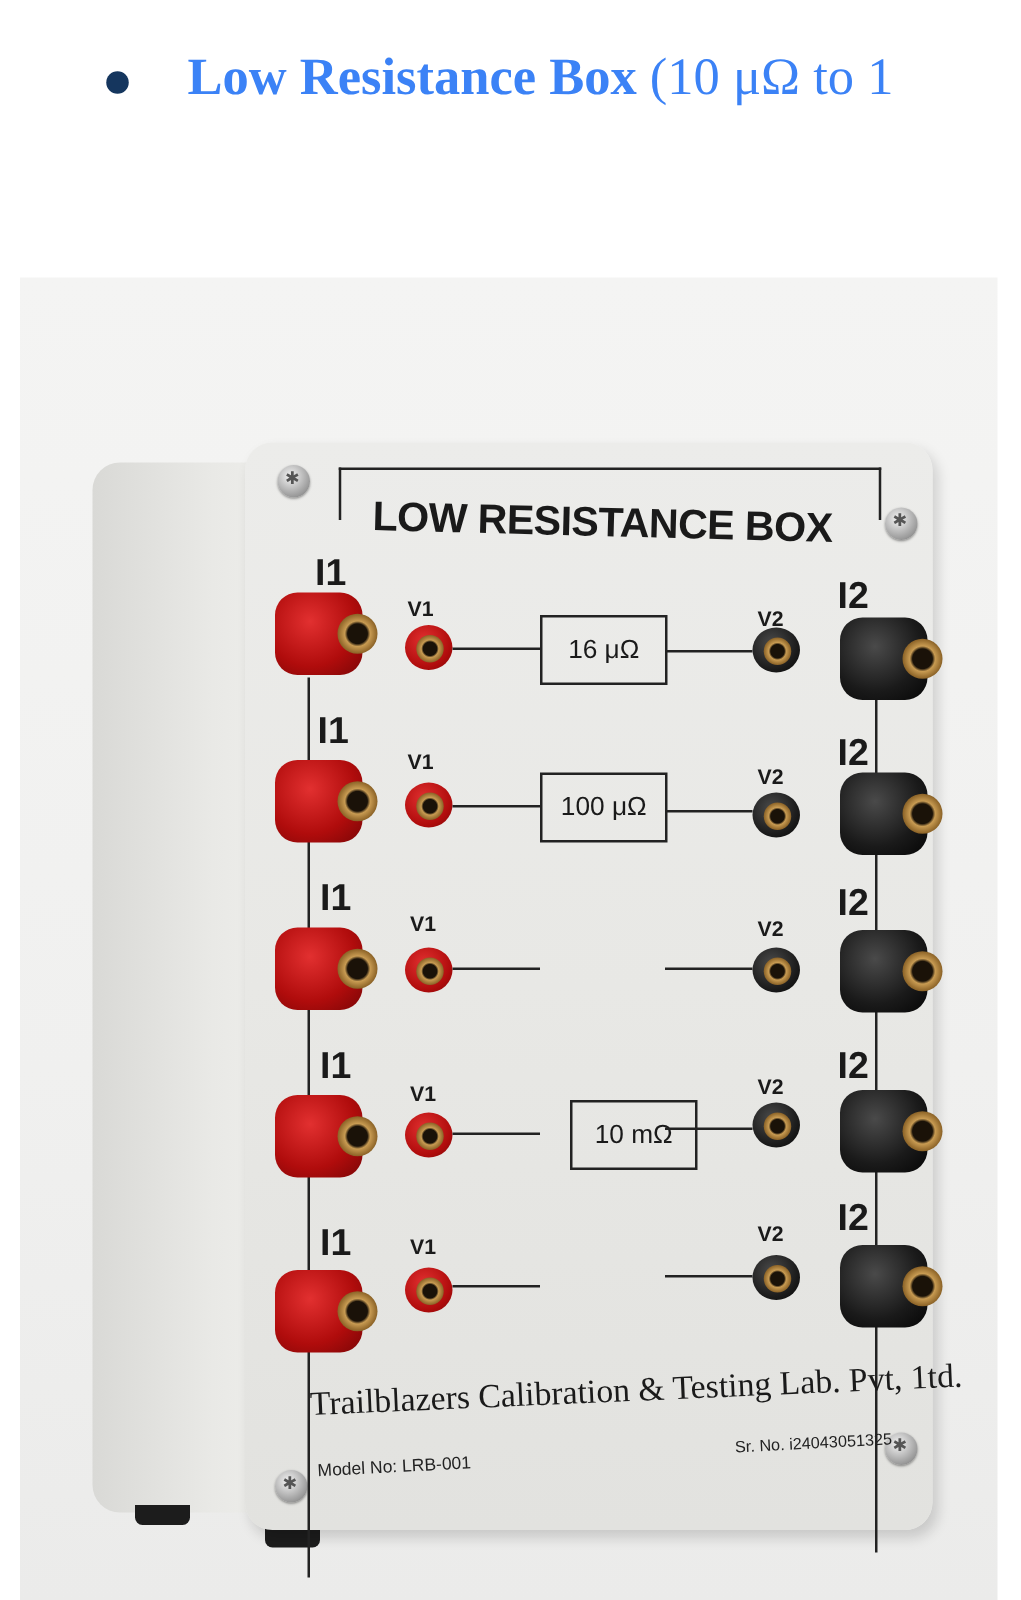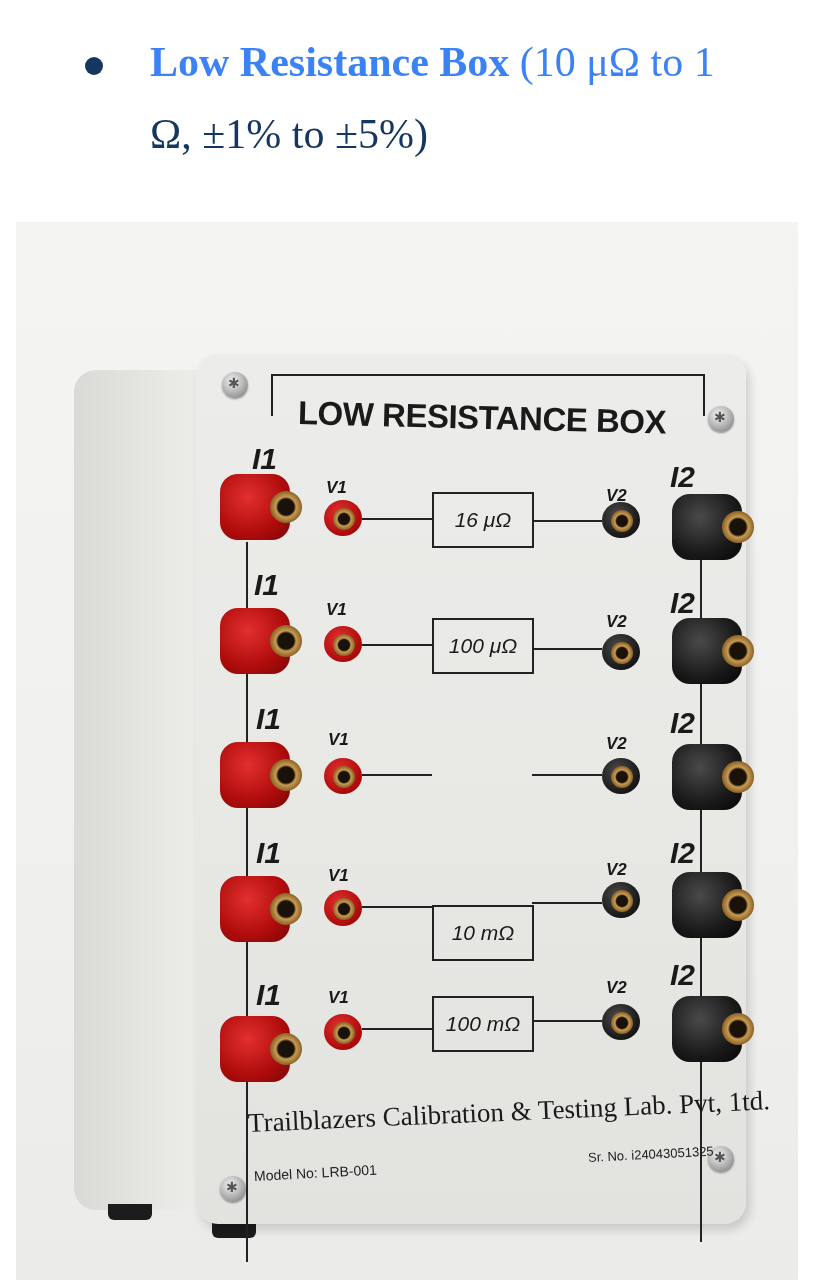--- a/index.html
+++ b/index.html
@@ -11,21 +11,21 @@
   .line2{position:absolute;left:150px;top:110px;font-size:42px;color:#15365e;white-space:nowrap;}
   .photo{position:absolute;left:16px;top:222px;width:782px;height:1058px;background:linear-gradient(180deg,#f4f4f3 0%,#f0f0ef 60%,#ebebea 100%);}
   
   .side{position:absolute;left:58px;top:148px;width:160px;height:840px;background:linear-gradient(90deg,#d9d9d6 0%,#e9e9e6 60%,#efefec 100%);border-radius:22px 0 0 22px;}
   .front{position:absolute;left:180px;top:132px;width:550px;height:870px;background:linear-gradient(180deg,#ececea 0%,#e8e8e5 50%,#e2e2df 100%);border-radius:22px;box-shadow:4px 6px 10px rgba(0,0,0,0.15);}
   .foot{position:absolute;width:44px;height:16px;background:#1c1c1c;border-radius:0 0 6px 6px;}
   .screw{position:absolute;width:26px;height:26px;border-radius:50%;background:radial-gradient(circle at 40% 35%,#f4f4f4,#9a9a9a 70%,#6a6a6a);box-shadow:0 1px 2px rgba(0,0,0,0.4);}
   .screw::after{content:"✱";position:absolute;left:6px;top:3px;font-size:14px;color:#555;font-family:"DejaVu Sans",sans-serif;}
   .bracket{position:absolute;left:255px;top:152px;width:430px;height:40px;border-top:2px solid #222;border-left:2px solid #222;border-right:2px solid #222;}
   .title{position:absolute;left:282px;top:172px;font-family:"Liberation Sans",sans-serif;font-weight:bold;font-size:33px;color:#1a1a1a;letter-spacing:-0.5px;transform:rotate(1.5deg);transform-origin:left;}
-  .row{position:absolute;left:0;width:782px;height:120px;font-style:italic;}
+  .row{position:absolute;left:0;width:782px;height:120px;}
   .lbl{position:absolute;font-family:"Liberation Sans",sans-serif;color:#1a1a1a;}
   .lbl.big{font-size:30px;font-weight:bold;}
   .lbl.small{font-size:17px;font-weight:bold;}
   .wire{position:absolute;height:2px;background:#222;}
   .resbox{position:absolute;width:98px;height:52px;border:2px solid #222;background:transparent;display:flex;align-items:center;justify-content:center;font-family:"Liberation Sans",sans-serif;font-size:21px;color:#1a1a1a;}
   .post-big{position:absolute;width:70px;height:66px;border-radius:18px;}
   .post-big.red{background:radial-gradient(circle at 40% 35%,#e23030,#b00c0c 60%,#7a0606);}
   .post-big.black{background:radial-gradient(circle at 40% 35%,#4a4a4a,#1a1a1a 60%,#050505);}
   .post-big .hole,.post-sm .hole{position:absolute;border-radius:50%;background:radial-gradient(circle,#1a1208 35%,#c89b52 45%,#8c6327 70%,#3b2a10);}
   .post-big .hole{left:50px;top:17px;width:32px;height:32px;}
@@ -37,21 +37,20 @@
   .company{position:absolute;left:232px;top:886px;font-family:"Liberation Serif",serif;font-size:27px;color:#1a1a1a;transform:rotate(-2.5deg);transform-origin:left;white-space:nowrap;}
   .model{position:absolute;left:238px;top:946px;font-family:"Liberation Sans",sans-serif;font-size:14px;color:#222;transform:rotate(-3deg);transform-origin:left;}
   .serial{position:absolute;left:572px;top:928px;font-family:"Liberation Sans",sans-serif;font-size:13px;color:#222;transform:rotate(-3deg);transform-origin:left;}
 </style>
 </head>
 <body>
 
 <div class="heading">
   <div class="bullet"></div>
   <div class="line1"><b>Low Resistance Box</b><span> (10 μΩ to 1</span></div>
-  <div class="line2">Ω, ±1% to ±5%)</div>
 </div>
 
 <div class="photo">
   <div class="side"></div>
   <div class="foot" style="left:92px;top:982px;"></div>
   <div class="foot" style="left:196px;top:1000px;"></div>
   <div class="foot" style="left:636px;top:978px;"></div>
   <div class="front"></div>
 
   <div class="screw" style="left:206px;top:150px;"></div>
@@ -133,21 +132,21 @@
   <div class="row" style="top:614px;">
     <span class="lbl big" style="left:240px;top:0px;">I1</span>
     <span class="lbl small" style="left:312px;top:30px;">V1</span>
     <div class="post-big red" style="left:204px;top:40px;">
         <div class="hole"></div>
       </div>
     <div class="post-sm red" style="left:308px;top:54px;">
         <div class="hole"></div>
       </div>
     <div class="wire" style="left:346px;top:70px;width:70px;"></div>
-    <div class="resbox" style="left:416px;top:44px;margin-top:25px;">10 mΩ</div>
+    <div class="resbox" style="left:440px;top:44px;">10 mΩ</div>
     <div class="wire" style="left:516px;top:66px;width:70px;"></div>
     <span class="lbl small" style="left:590px;top:24px;">V2</span>
     <div class="post-sm black" style="left:586px;top:46px;">
         <div class="hole"></div>
       </div>
     <span class="lbl big" style="left:654px;top:0px;">I2</span>
     <div class="post-big black" style="left:656px;top:36px;">
         <div class="hole"></div>
       </div>
   </div>
@@ -155,21 +154,20 @@
   <div class="row" style="top:756px;">
     <span class="lbl big" style="left:240px;top:0px;">I1</span>
     <span class="lbl small" style="left:312px;top:10px;">V1</span>
     <div class="post-big red" style="left:204px;top:38px;">
         <div class="hole"></div>
       </div>
     <div class="post-sm red" style="left:308px;top:36px;">
         <div class="hole"></div>
       </div>
     <div class="wire" style="left:346px;top:50px;width:70px;"></div>
-    <div class="resbox" style="left:416px;top:18px;">100 mΩ</div>
     <div class="wire" style="left:516px;top:42px;width:70px;"></div>
     <span class="lbl small" style="left:590px;top:0px;">V2</span>
     <div class="post-sm black" style="left:586px;top:26px;">
         <div class="hole"></div>
       </div>
     <span class="lbl big" style="left:654px;top:-20px;">I2</span>
     <div class="post-big black" style="left:656px;top:18px;">
         <div class="hole"></div>
       </div>
   </div>

